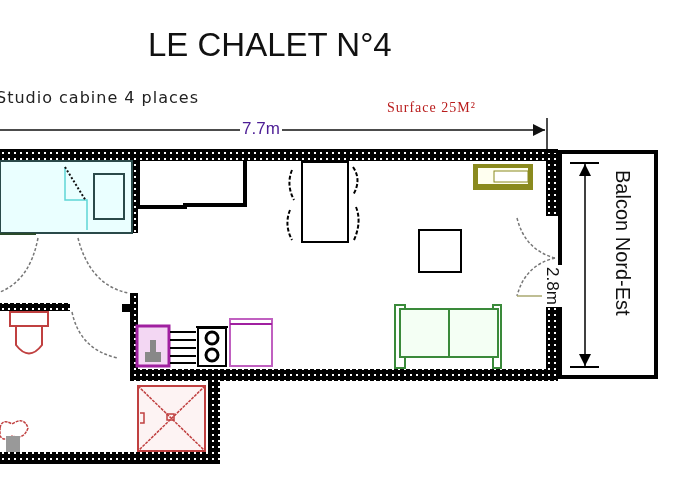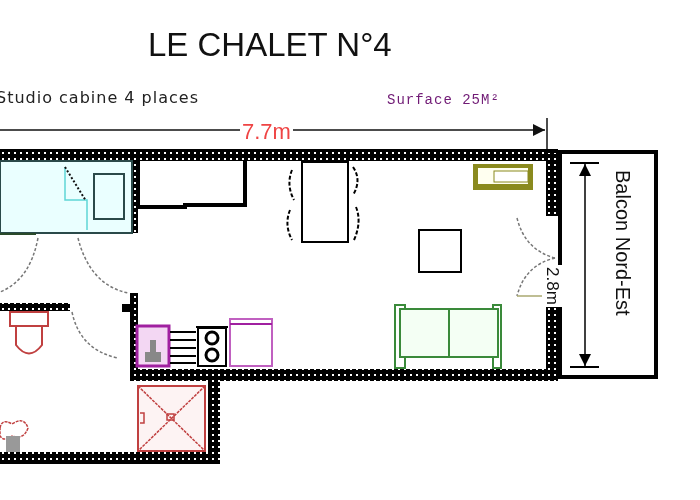--- a/index.html
+++ b/index.html
@@ -1,20 +1,20 @@
 <!DOCTYPE html>
 <html><head>
   <meta charset="utf-8">
   <style>
     html, body { margin: 0; padding: 0; background: #ffffff; }
     body { width: 700px; height: 500px; position: relative; overflow: hidden; font-family: "Liberation Sans", sans-serif; }
     .title { position: absolute; left: 148px; top: 26px; font-size: 33px; color: #111; letter-spacing: 0px; font-family: Liberation Sans, sans-serif; font-weight: normal; }
     .subtitle { position: absolute; left: -4px; top: 88px; font-size: 16px; color: #222; letter-spacing: 1px; font-family: "DejaVu Sans", sans-serif; }
-    .surface { position: absolute; left: 387px; top: 92px; font-size: 14px; color: #701a75; letter-spacing: 1px; font-family: Liberation Mono, monospace; }
-    .dim-width { position: absolute; left: 240px; top: 119px; font-size: 22px; color: #ef4444; font-family: "Liberation Sans", sans-serif; background: #fff; padding: 0 2px; }
+    .surface { position: absolute; left: 387px; top: 100px; font-size: 14px; color: #b91c1c; letter-spacing: 1px; font-family: Liberation Serif, serif; }
+    .dim-width { position: absolute; left: 240px; top: 119px; font-size: 17px; color: #4c1d95; font-family: "Liberation Sans", sans-serif; background: #fff; padding: 0 2px; }
     .dim-height { position: absolute; left: 562px; top: 265px; font-size: 17px; color: #111; transform: rotate(90deg); transform-origin: left top; font-family: "Liberation Sans", sans-serif; background:#fff; padding: 0 2px; white-space: nowrap; }
     .balcony-label { position: absolute; left: 634px; top: 170px; font-size: 20px; color: #111; transform: rotate(90deg); transform-origin: left top; font-family: "Liberation Sans", sans-serif; white-space: nowrap; }
     svg.plan { position: absolute; left: 0; top: 0; }
   </style>
 </head>
 <body>
 
 <div class="title">LE CHALET N°4</div>
 <div class="subtitle">Studio cabine 4 places</div>
 <div class="surface">Surface 25M²</div>

